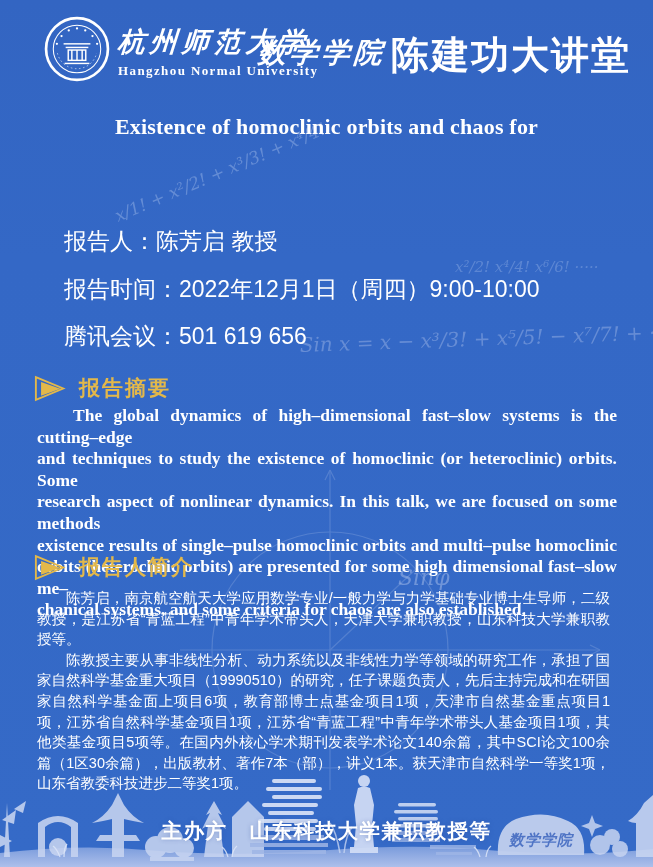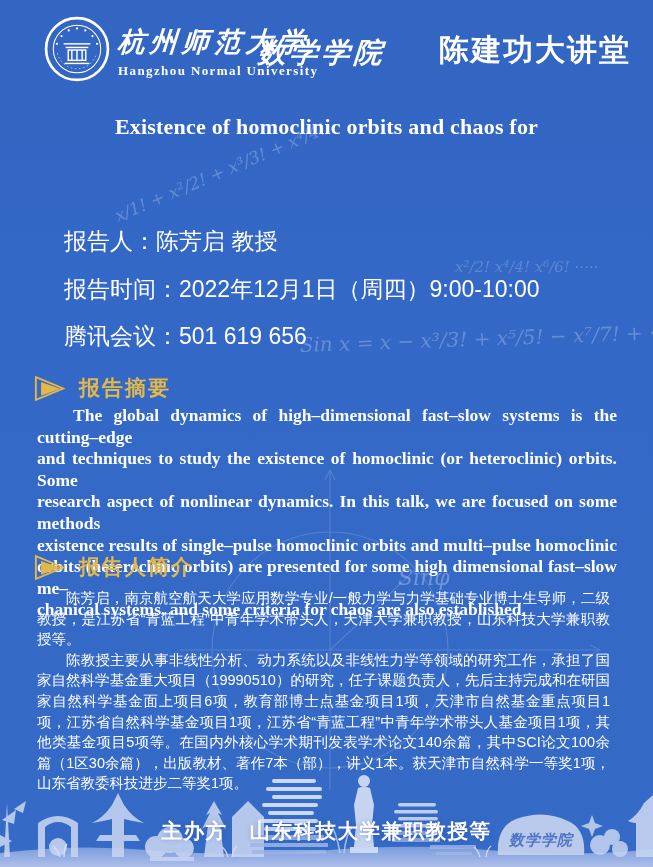--- a/index.html
+++ b/index.html
@@ -16,21 +16,21 @@
   .logo{position:absolute;left:44px;top:4px;width:66px;height:66px;}
   .brand{position:absolute;left:118px;top:12px;}
   .brand-cn{font-family:"DejaVu Serif",serif;font-style:italic;font-weight:bold;
     font-size:27px;letter-spacing:5px;white-space:nowrap;transform:skewX(-4deg);}
   .brand-en{font-family:"Liberation Serif",serif;font-weight:bold;font-size:13px;
     letter-spacing:1.4px;margin-top:3px;}
   .college{position:absolute;left:258px;top:22px;font-family:"DejaVu Serif",serif;
     font-style:italic;font-weight:bold;font-size:28px;letter-spacing:4px;
     white-space:nowrap;transform:skewX(-4deg);}
   .lecture{position:absolute;right:22px;top:18px;font-family:"Liberation Serif",serif;
-    font-weight:bold;font-size:30px;letter-spacing:2px;white-space:nowrap;}
+    font-weight:bold;font-size:38px;letter-spacing:2px;white-space:nowrap;}
   
   .title{position:absolute;top:112px;left:0;right:0;text-align:center;
     font-family:"Liberation Serif",serif;font-weight:bold;font-size:22px;
     line-height:29px;letter-spacing:0.2px;}
   
   .info{position:absolute;left:64px;top:214px;font-size:23px;}
   .info-line{margin-bottom:17.5px;line-height:30px;white-space:nowrap;margin-top:12px;}
   
   .section-head{position:absolute;left:34px;display:flex;align-items:center;}
   .section-head .arrow{width:32px;height:27px;flex:0 0 auto;}

